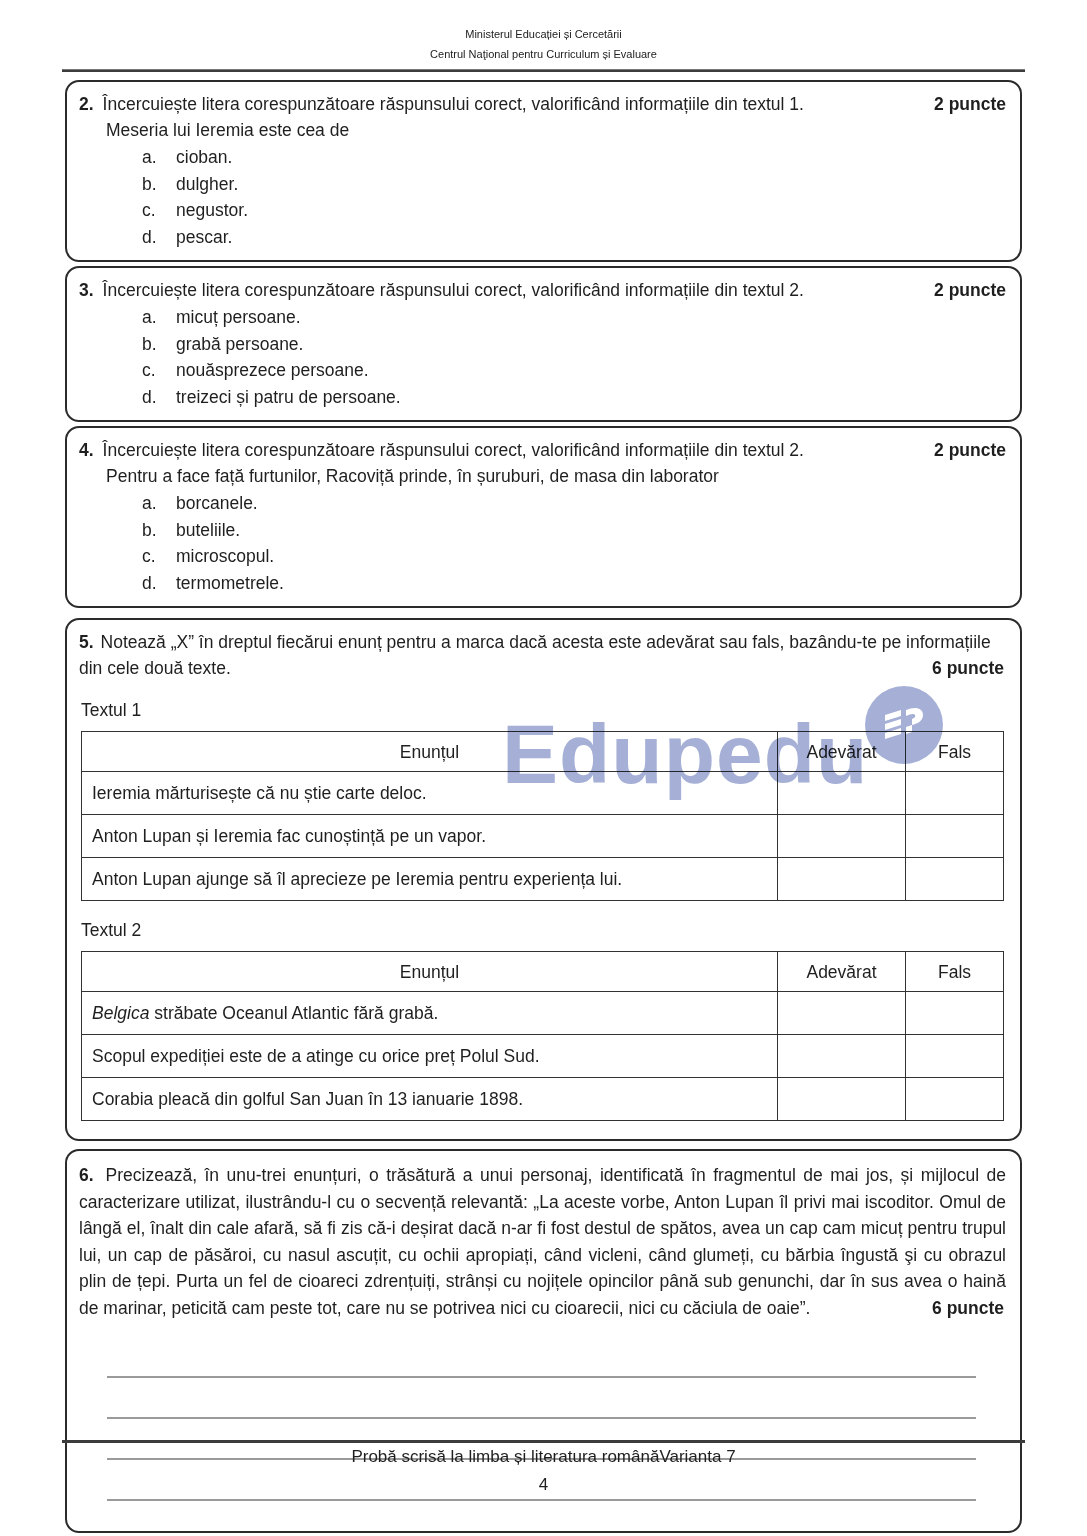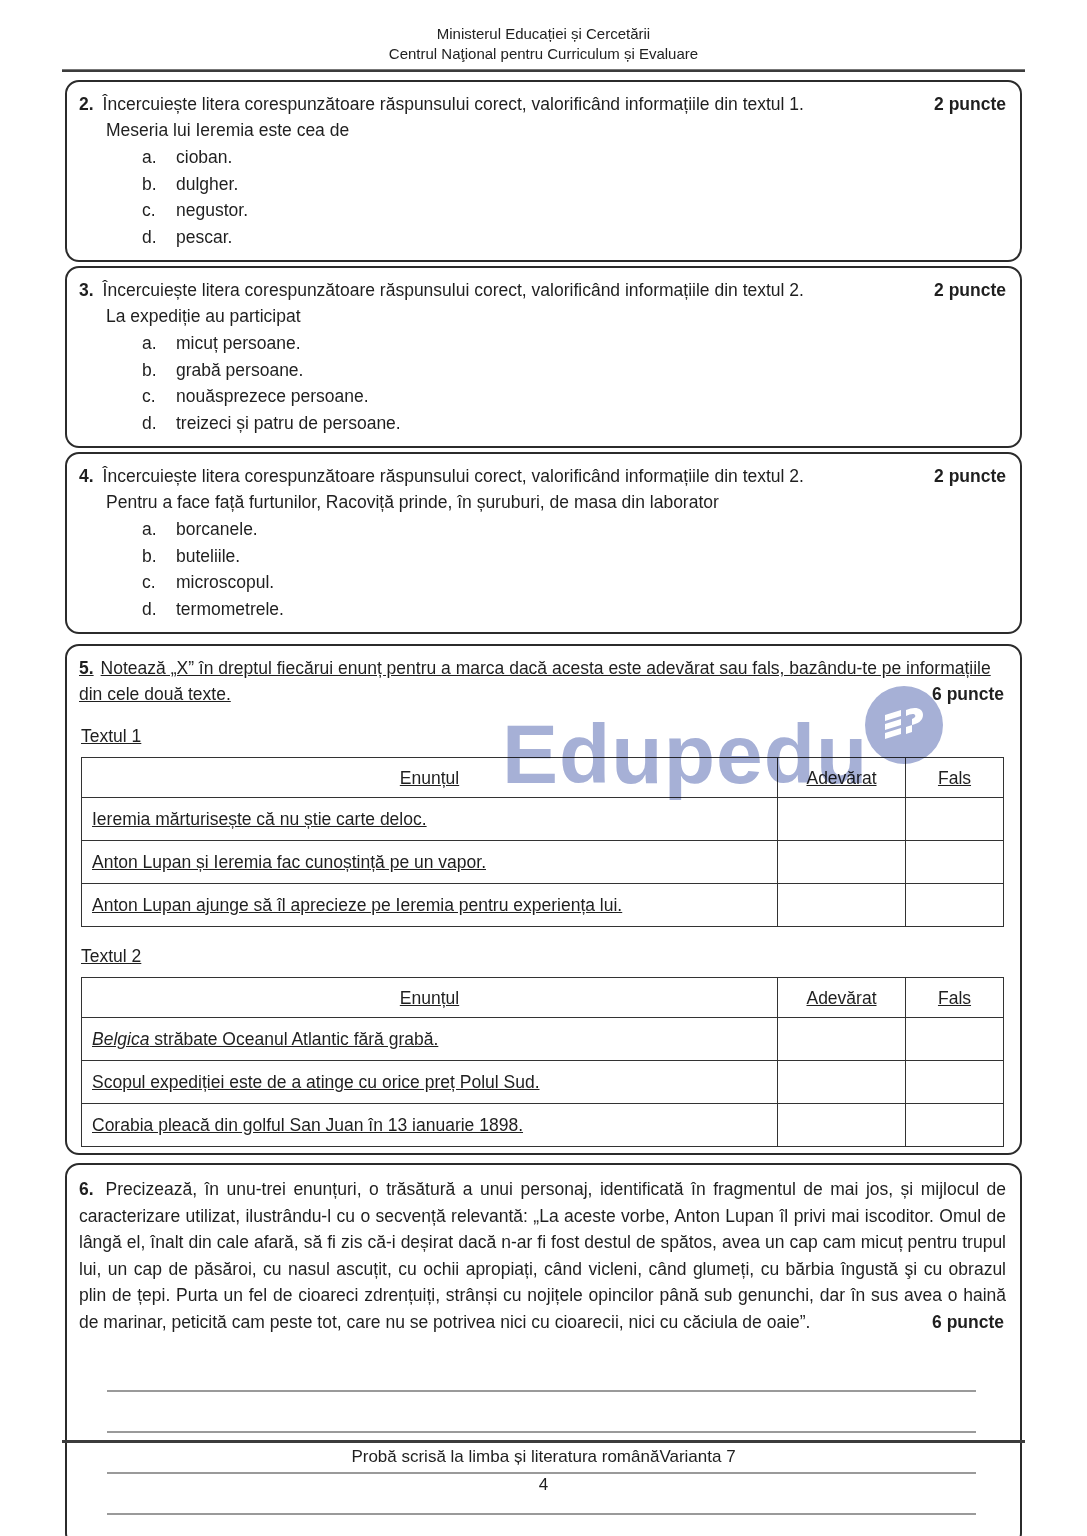--- a/index.html
+++ b/index.html
@@ -7,21 +7,21 @@
   body {
     width: 1087px; height: 1536px;
     font-family: "Liberation Sans", "DejaVu Sans", sans-serif;
     color: #1f1f1f;
     position: relative;
     overflow: hidden;
   }
   .page { position: absolute; inset: 0; }
 
   
-  .doc-header { text-align: center; padding-top: 24px; font-size: 15px; line-height: 20px; color: #222; }
+  .doc-header { text-align: center; padding-top: 24px; font-size: 11px; line-height: 20px; color: #222; }
   .header-rule { height: 3px; background: #3c3c3c; border-top: 1px solid #777; margin: 5px 62px 0 62px; }
 
   
   .boxes { margin: 8px 65px 0 65px; }
   .qbox {
     border: 2px solid #2b2b2b;
     border-radius: 14px;
     padding: 9px 14px 10px 12px;
     margin-bottom: 4px;
     background: transparent;
@@ -118,21 +118,20 @@
         </div>
       </div>
     </div>
 
     <div class="qbox">
       <div class="q-head">
         <span class="q-num">3.</span>
         <span class="q-prompt">Încercuiește litera corespunzătoare răspunsului corect, valorificând informațiile din textul 2.</span>
         <span class="q-points">2 puncte</span>
       </div>
-      <div class="q-stem">La expediție au participat</div>
       <div class="q-options">
         <div class="q-option">
           <span class="opt-letter">a.</span>
           <span>micuț persoane.</span>
         </div>
         <div class="q-option">
           <span class="opt-letter">b.</span>
           <span>grabă persoane.</span>
         </div>
         <div class="q-option">
@@ -166,21 +165,21 @@
           <span class="opt-letter">c.</span>
           <span>microscopul.</span>
         </div>
         <div class="q-option">
           <span class="opt-letter">d.</span>
           <span>termometrele.</span>
         </div>
       </div>
     </div>
 
-    <div class="qbox spaced" style="padding-bottom:6px;text-decoration:underline;">
+    <div class="qbox spaced" style="padding-bottom:18px;">
       <p class="q5-prompt">
         <span class="q-num">5.</span><span>Notează „X” în dreptul fiecărui enunț pentru a marca dacă acesta este adevărat sau fals, bazându-te pe informațiile din cele două texte.</span>
         <span class="q-points">6 puncte</span>
       </p>
 
       <div class="text-label">Textul 1</div>
       <div class="tbl-wrap">
         <table class="tf-table">
           <thead>
             <tr>

